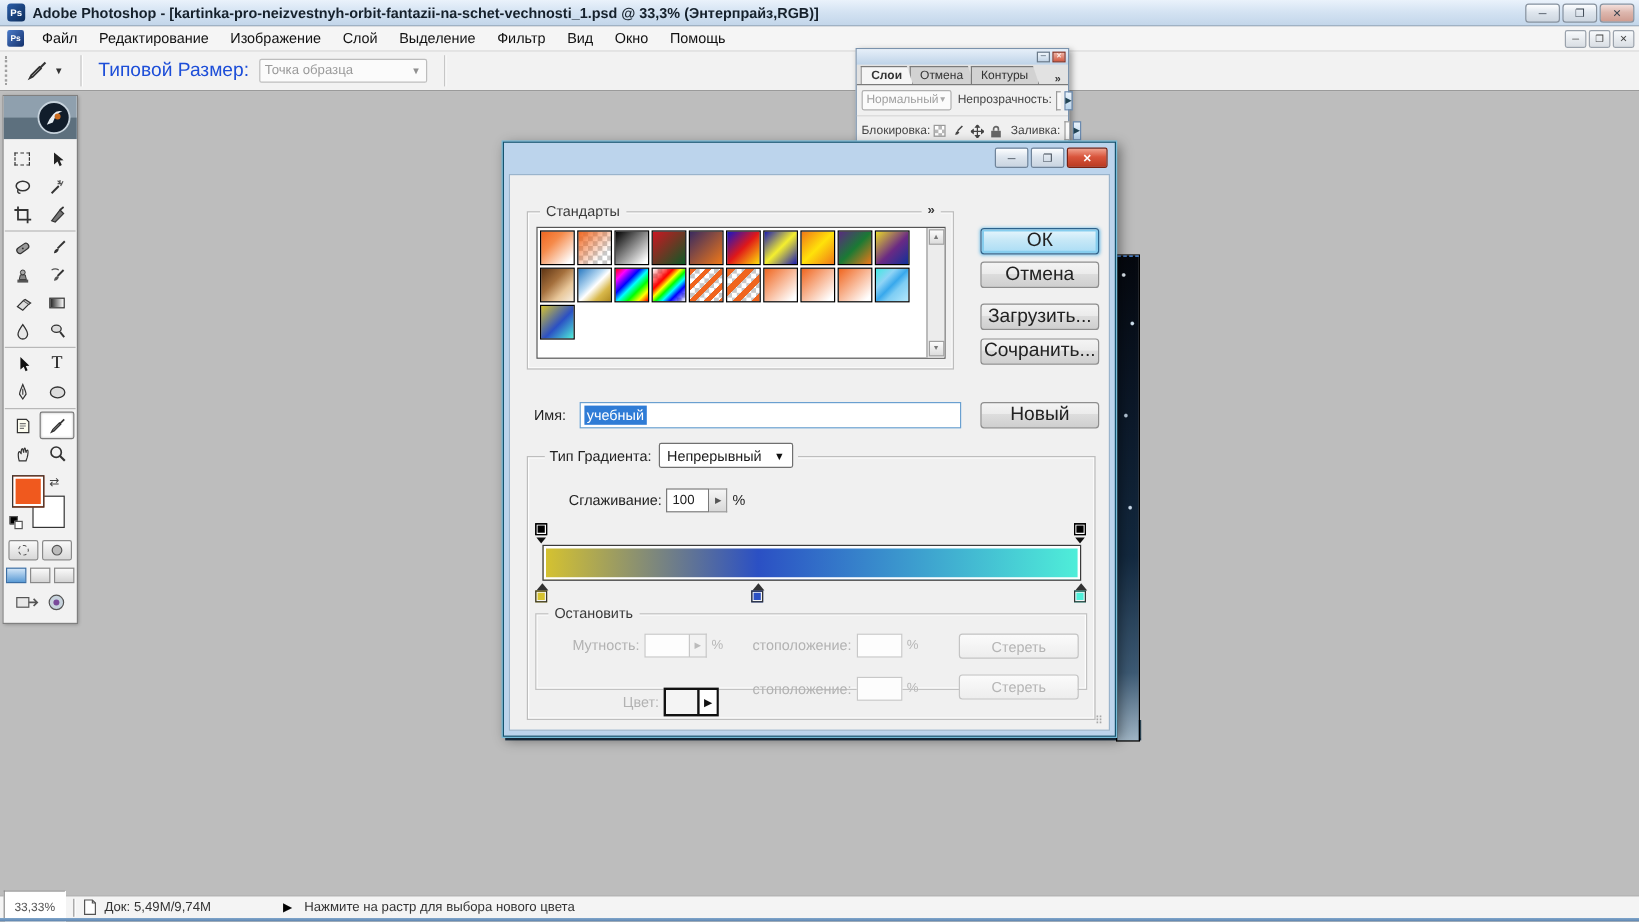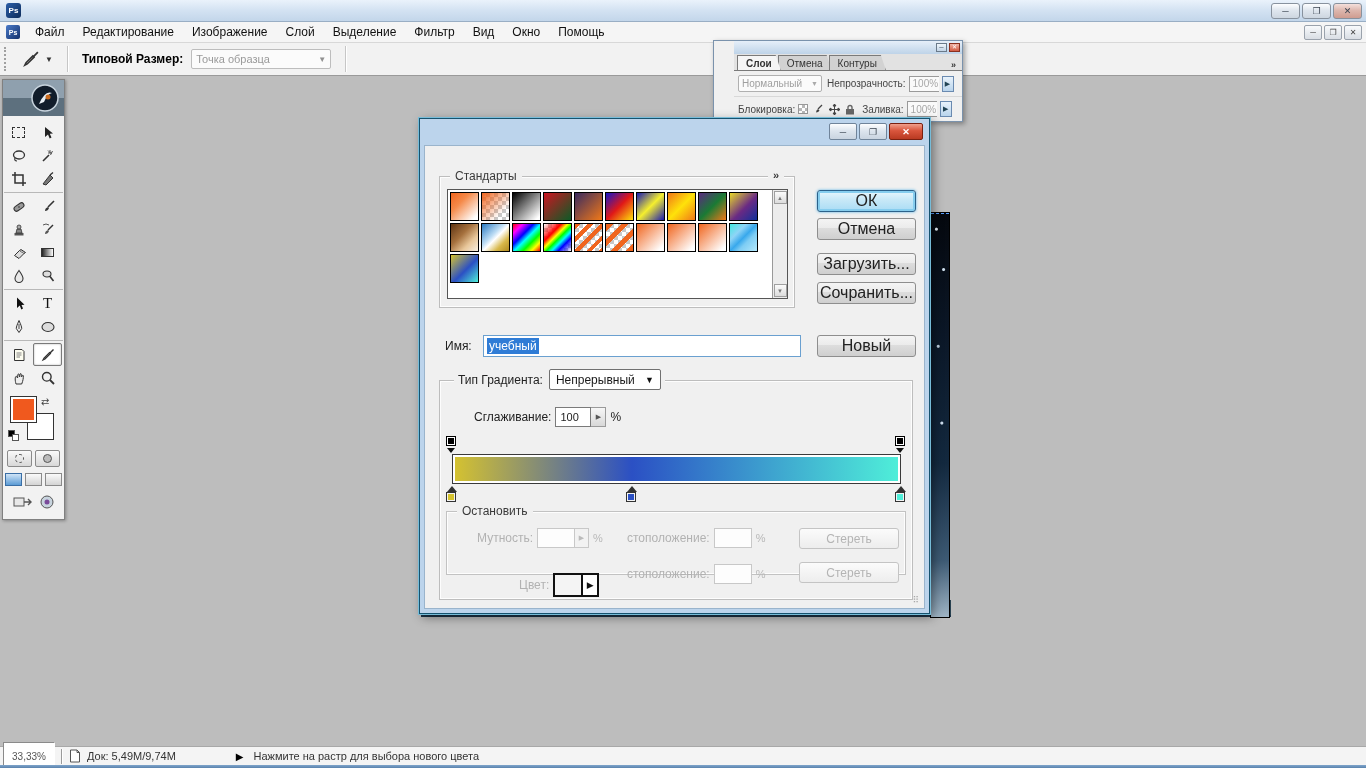--- a/index.html
+++ b/index.html
@@ -20,21 +20,21 @@
   .doc-icon { width:14px; height:14px; border-radius:2px; background:linear-gradient(135deg,#4a7ac8,#13306b); color:#fff; font-size:7px; font-weight:bold; display:flex; align-items:center; justify-content:center; margin:0 6px 0 2px; }
   .menu-item { padding:2px 9px; font-size:12px; color:#111; cursor:default; }
   .mdi-btns { position:absolute; right:4px; top:25px; display:flex; gap:2px; }
   .mdi-btn { width:18px; height:15px; border:1px solid #9aa2ac; border-radius:2px; background:linear-gradient(#f8fafc,#d9dee4); font-size:8px; color:#444; display:flex; align-items:center; justify-content:center; }
 
   
   .optionsbar { left:0; top:43px; width:1366px; height:33px; background:#f2f2f2; border-bottom:1px solid #9a9a9a; display:flex; align-items:center; }
   .grip { width:5px; height:24px; margin-left:4px; border-left:2px dotted #a0a0a0; }
   .tool-preview { display:flex; align-items:center; gap:4px; padding:0 14px 0 12px; }
   .v-sep { width:1px; height:26px; background:#c6c6c6; box-shadow:1px 0 0 #fff; }
-  .opt-label { font-size:12px; font-weight:bold; color:#000000; margin:0 8px 0 14px; }
+  .opt-label { font-size:16px; font-weight:normal; color:#1d4ed8; margin:0 8px 0 14px; }
   .combo.disabled { color:#9a9a9a; background:#fbfbfb; border:1px solid #bdbdbd; }
   .combo { width:140px; height:20px; border:1px solid #8a8a8a; background:#fff; display:flex; align-items:center; justify-content:space-between; padding:0 4px; font-size:11px; border-radius:2px; }
   .combo .arr { font-size:8px; color:#909090; }
 
   
   .toolbox { left:2px; top:79px; width:63px; height:441px; background:#f2f2f2; border:1px solid #808080; box-shadow:1px 1px 3px rgba(0,0,0,.3); }
   .tool-grid { display:flex; flex-wrap:wrap; padding:2px 1px; }
   .tool { width:29px; height:23px; display:flex; align-items:center; justify-content:center; }
   .tool.selected { background:#fff; border:1px solid #7a7a7a; border-radius:2px; box-shadow:inset 0 0 2px #aaa; }
   .tool-sep { width:100%; height:1px; background:#b8b8b8; margin:2px 0; }
@@ -47,21 +47,21 @@
   .mini-colors .b2 { position:absolute; left:4px; top:4px; width:7px; height:7px; background:#fff; border:1px solid #555; }
   .swap-arrows { position:absolute; left:38px; top:2px; font-size:10px; color:#444; }
   .mode-row { display:flex; justify-content:center; gap:3px; margin-top:4px; }
   .mode-btn { width:25px; height:17px; border:1px solid #8a8a8a; border-radius:2px; background:linear-gradient(#fafafa,#d8d8d8); display:flex; align-items:center; justify-content:center; }
   .screen-row { display:flex; justify-content:center; gap:3px; margin-top:6px; }
   .scr-btn { width:17px; height:13px; border:1px solid #8a8a8a; background:linear-gradient(#fafafa,#d4d4d4); }
   .scr-btn.active { background:linear-gradient(#cfe4f7,#5b9bd5); border-color:#3a6ea5; }
   .jump-row { display:flex; justify-content:center; gap:4px; margin-top:8px; }
 
   
-  .layers-panel { left:713px; top:40px; width:250px; height:82px; background:#f0f0f0; border:1px solid #7a92ac; box-shadow:2px 2px 5px rgba(0,0,0,.35); z-index:20;padding-left:20px; }
+  .layers-panel { left:713px; top:40px; width:178px; height:82px; background:#f0f0f0; border:1px solid #7a92ac; box-shadow:2px 2px 5px rgba(0,0,0,.35); z-index:20; }
   .lp-titlebar { height:13px; background:linear-gradient(#e6eff9,#bed3e8); display:flex; justify-content:flex-end; align-items:center; gap:2px; padding-right:2px; }
   .lp-btn { width:11px; height:9px; border:1px solid #6a7a8a; font-size:6px; line-height:7px; text-align:center; background:linear-gradient(#f0f6fc,#c2d4e6); color:#234; }
   .lp-btn.close { background:linear-gradient(#f0b4a6,#d25a42); color:#fff; border-color:#8a3020; }
   .lp-tabs { height:17px; display:flex; align-items:flex-end; background:#e2e2e2; border-bottom:1px solid #7a7a7a; padding-left:3px; }
   .lp-tab { font-size:10px; padding:2px 8px 1px; border:1px solid #7a7a7a; border-bottom:none; background:#d2d2d2; color:#333; clip-path:polygon(0 0,calc(100% - 5px) 0,100% 100%,0 100%); margin-right:-3px; }
   .lp-tab.active { background:#f5f5f5; font-weight:bold; position:relative; z-index:2; }
   .lp-overflow { margin-left:auto; margin-right:6px; font-size:9px; color:#333; font-weight:bold; }
   .lp-row { display:flex; align-items:center; height:25px; padding:0 4px; gap:3px; font-size:10px; color:#444; }
   .lp-combo { width:84px; height:17px; border:1px solid #b0b0b0; background:#fbfbfb; color:#a0a0a0; font-size:10px; display:flex; align-items:center; justify-content:space-between; padding:0 3px; border-radius:2px; }
   .lp-val { width:30px; height:16px; border:1px solid #9a9a9a; border-right:none; background:#fafafa; color:#a8a8a8; font-size:10px; display:flex; align-items:center; padding-left:3px; overflow:hidden; white-space:nowrap; }
@@ -149,20 +149,21 @@
   .zoom-box { width:52px; height:29px; margin-left:3px; border:1px solid; border-color:#8a8a8a #fff #fff #8a8a8a; background:#fff; color:#555; font-size:10px; display:flex; align-items:center; justify-content:center; }
   .sb-sep { width:2px; height:15px; border-left:1px solid #9a9a9a; border-right:1px solid #fff; margin:0 6px; }
   .sb-play { color:#000; font-size:10px; margin:0 10px 0 60px; }
   .window-bottom { left:0; top:765px; width:1366px; height:3px; background:linear-gradient(#7fa5cb,#5a82ad); z-index:70; }
 </style>
 </head>
 <body>
 
 <div class="abs titlebar">
   <div class="app-icon">Ps</div>
+  <div class="titlebar-text">Adobe Photoshop - [kartinka-pro-neizvestnyh-orbit-fantazii-na-schet-vechnosti_1.psd @ 33,3% (Энтерпрайз,RGB)]</div>
 </div>
 <div class="caption-btns">
   <div class="cap-btn">─</div>
   <div class="cap-btn">❐</div>
   <div class="cap-btn close">✕</div>
 </div>
 
 <div class="abs menubar">
   <div class="doc-icon">Ps</div>
   <div style="display:flex;">

